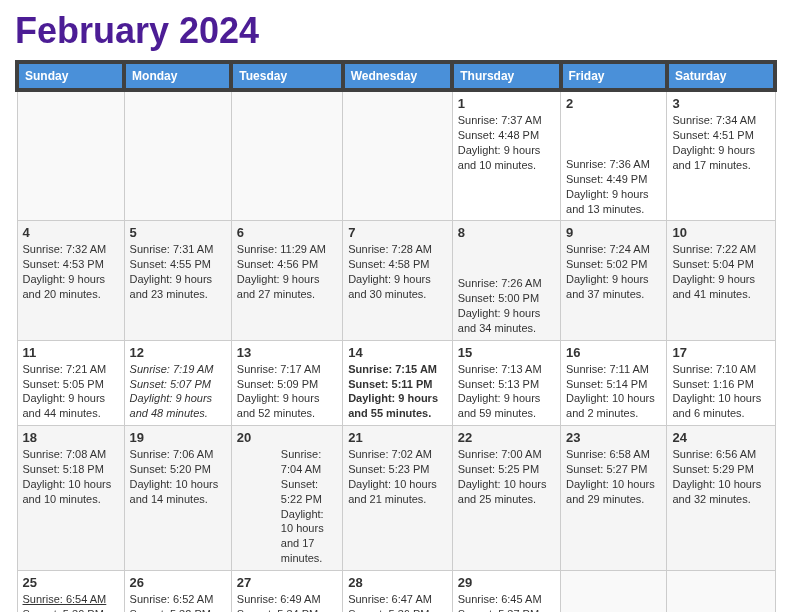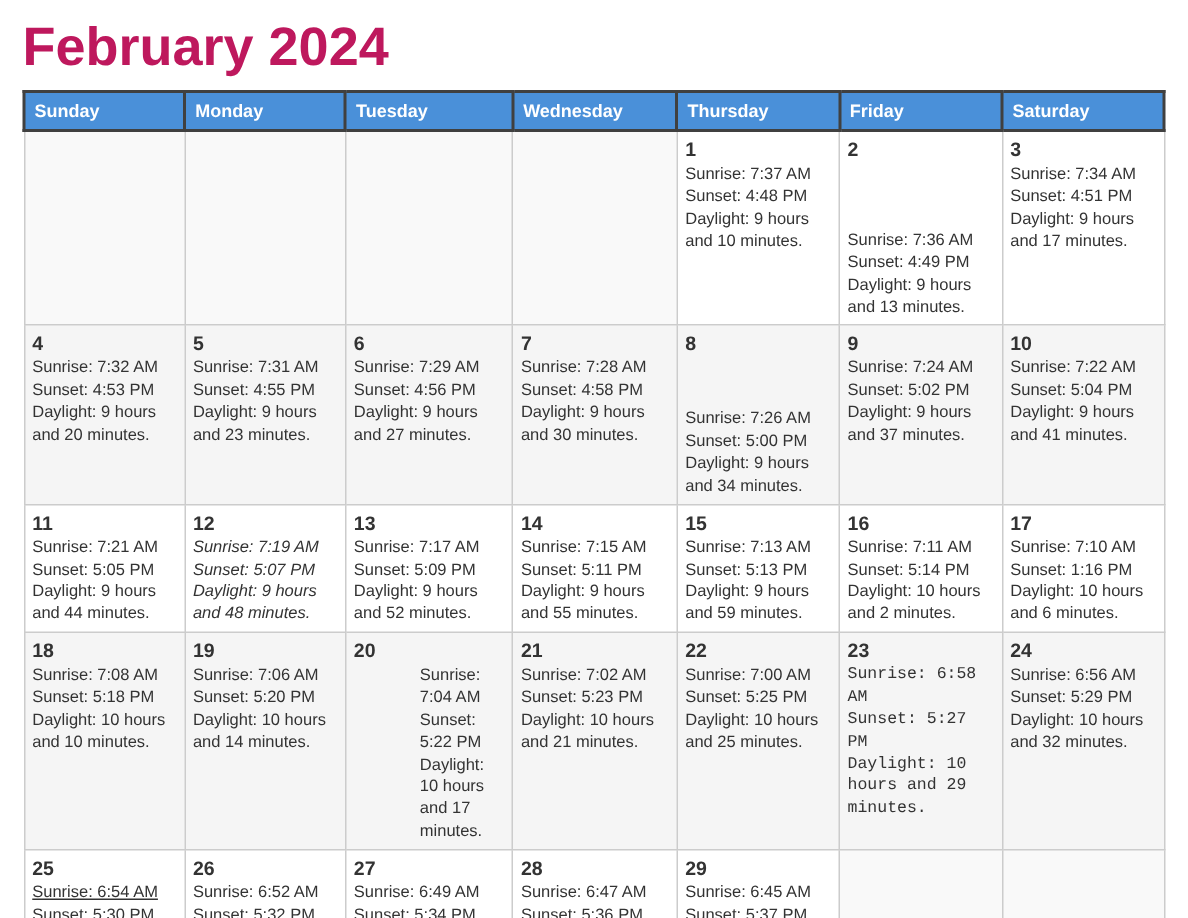--- a/index.html
+++ b/index.html
@@ -34,40 +34,40 @@
       width: 28px;
       height: 28px;
       margin-right: 2px;
     }
     .title-block {
       text-align: right;
     }
     .month-year {
       font-size: 36px;
       font-weight: bold;
-      color: #be185d;
+      color: #4c1d95;
     }
     .location {
       font-size: 15px;
       color: #444;
       margin-top: 2px;
     }
     table {
       width: 100%;
       border-collapse: collapse;
       font-size: 11px;
     }
     thead tr th {
       background-color: #4a90d9;
       color: #fff;
       text-align: left;
       padding: 5px 6px;
       font-size: 12px;
       font-weight: bold;
-      border: 2px solid #404040;
+      border: 4px solid #404040;
     }
     tbody tr td {
       border: 1px solid #ccc;
       vertical-align: top;
       padding: 4px 5px;
       width: 113px;
       height: 80px;
       background: #fff;
     }
     tbody tr:nth-child(even) td {
@@ -142,21 +142,21 @@
 Daylight: 9 hours and 20 minutes.</div>
         </td>
         <td>
           <span class="day-number">5</span>
           <div class="day-info" style="white-space: pre-line;">Sunrise: 7:31 AM
 Sunset: 4:55 PM
 Daylight: 9 hours and 23 minutes.</div>
         </td>
         <td>
           <span class="day-number">6</span>
-          <div class="day-info" style="white-space: pre-line;">Sunrise: 7:29 AM
+          <div class="day-info" style="white-space: pre-line;">Sunrise: 11:29 AM
 Sunset: 4:56 PM
 Daylight: 9 hours and 27 minutes.</div>
         </td>
         <td>
           <span class="day-number">7</span>
           <div class="day-info" style="white-space: pre-line;">Sunrise: 7:28 AM
 Sunset: 4:58 PM
 Daylight: 9 hours and 30 minutes.</div>
         </td>
         <td>
@@ -192,21 +192,21 @@
 Daylight: 9 hours and 48 minutes.</div>
         </td>
         <td>
           <span class="day-number">13</span>
           <div class="day-info" style="white-space: pre-line;">Sunrise: 7:17 AM
 Sunset: 5:09 PM
 Daylight: 9 hours and 52 minutes.</div>
         </td>
         <td>
           <span class="day-number">14</span>
-          <div class="day-info" style="white-space: pre-line;">Sunrise: 7:15 AM
+          <div class="day-info" style="white-space: pre-line; font-weight: bold;">Sunrise: 7:15 AM
 Sunset: 5:11 PM
 Daylight: 9 hours and 55 minutes.</div>
         </td>
         <td>
           <span class="day-number">15</span>
           <div class="day-info" style="white-space: pre-line;">Sunrise: 7:13 AM
 Sunset: 5:13 PM
 Daylight: 9 hours and 59 minutes.</div>
         </td>
         <td>
@@ -248,21 +248,21 @@
 Daylight: 10 hours and 21 minutes.</div>
         </td>
         <td>
           <span class="day-number">22</span>
           <div class="day-info" style="white-space: pre-line;">Sunrise: 7:00 AM
 Sunset: 5:25 PM
 Daylight: 10 hours and 25 minutes.</div>
         </td>
         <td>
           <span class="day-number">23</span>
-          <div class="day-info" style="white-space: pre-line; font-family: Liberation Mono, monospace;">Sunrise: 6:58 AM
+          <div class="day-info" style="white-space: pre-line;">Sunrise: 6:58 AM
 Sunset: 5:27 PM
 Daylight: 10 hours and 29 minutes.</div>
         </td>
         <td>
           <span class="day-number">24</span>
           <div class="day-info" style="white-space: pre-line;">Sunrise: 6:56 AM
 Sunset: 5:29 PM
 Daylight: 10 hours and 32 minutes.</div>
         </td>
       </tr>

